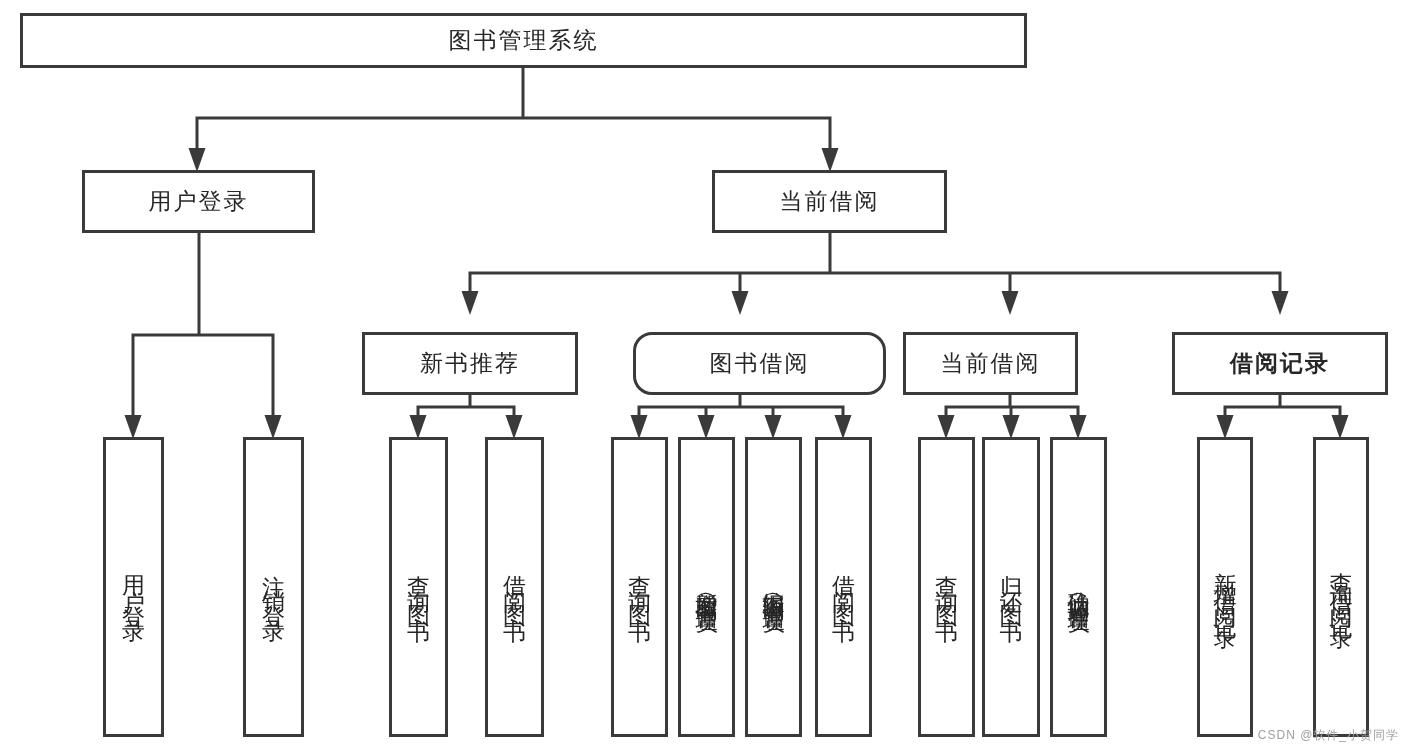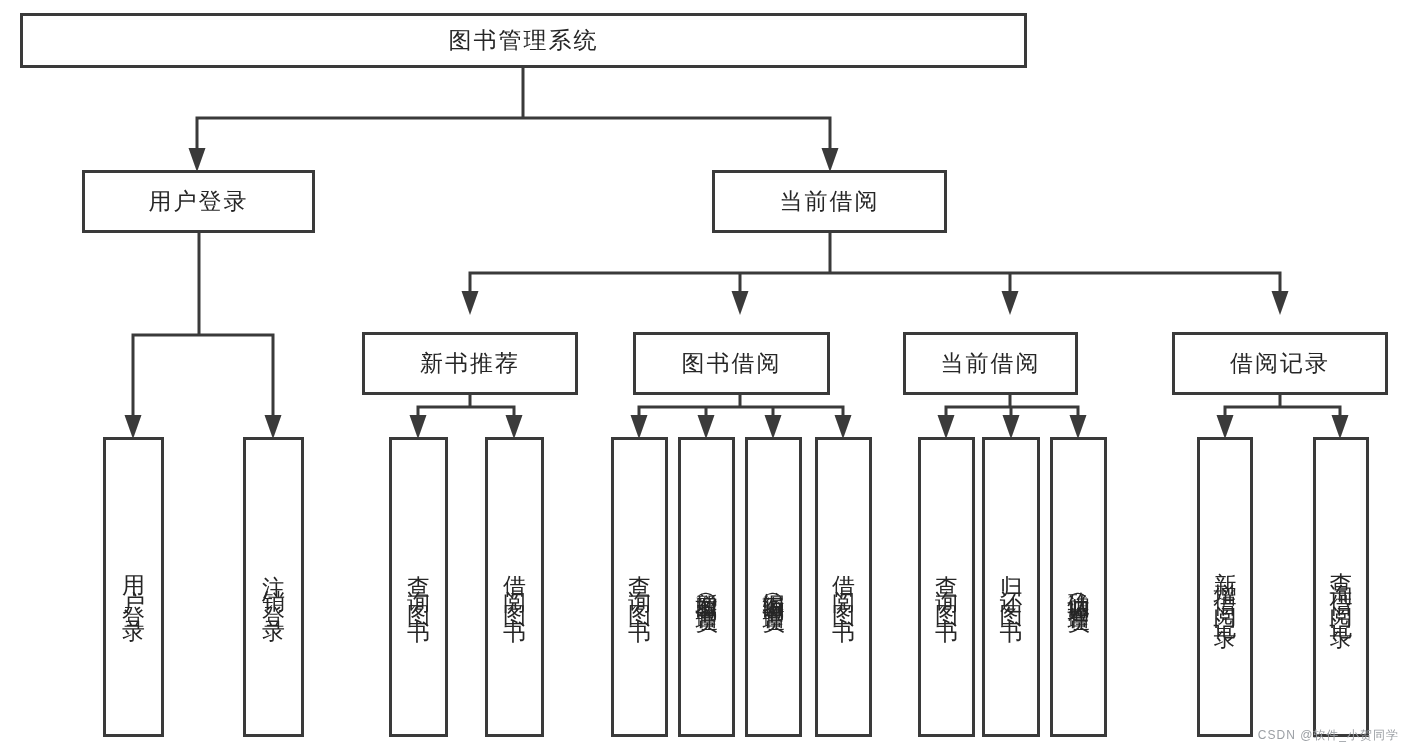--- a/index.html
+++ b/index.html
@@ -35,23 +35,23 @@
     letter-spacing: 2px;
     white-space: nowrap;
   }
   .node.root   { left: 20px;  top: 13px;  width: 1007px; height: 55px; }
 
   .node.l2a    { left: 82px;  top: 170px; width: 233px;  height: 63px; }
   .node.l2b    { left: 712px; top: 170px; width: 235px;  height: 63px; }
 
   .node.l3     { top: 313px; height: 63px; margin-top: 19px; }
   .node.l3a    { left: 362px;  width: 216px; }
-  .node.l3b    { left: 633px;  width: 197px; }
+  .node.l3b    { left: 633px;  width: 253px; border-radius: 19px; }
   .node.l3c    { left: 903px;  width: 175px; }
-  .node.l3d    { left: 1172px; width: 216px; }
+  .node.l3d    { left: 1172px; width: 216px; font-weight: bold; }
 
   .node.leaf   { top: 437px; height: 300px; }
   .leaf-label {
     writing-mode: vertical-rl;
     letter-spacing: 15px;
     font-size: 23px;
     line-height: 1;
   }
   .leaf.mid  .leaf-label { letter-spacing: 11px; }
   .leaf.long .leaf-label { letter-spacing: 3px; font-size: 22px; }

